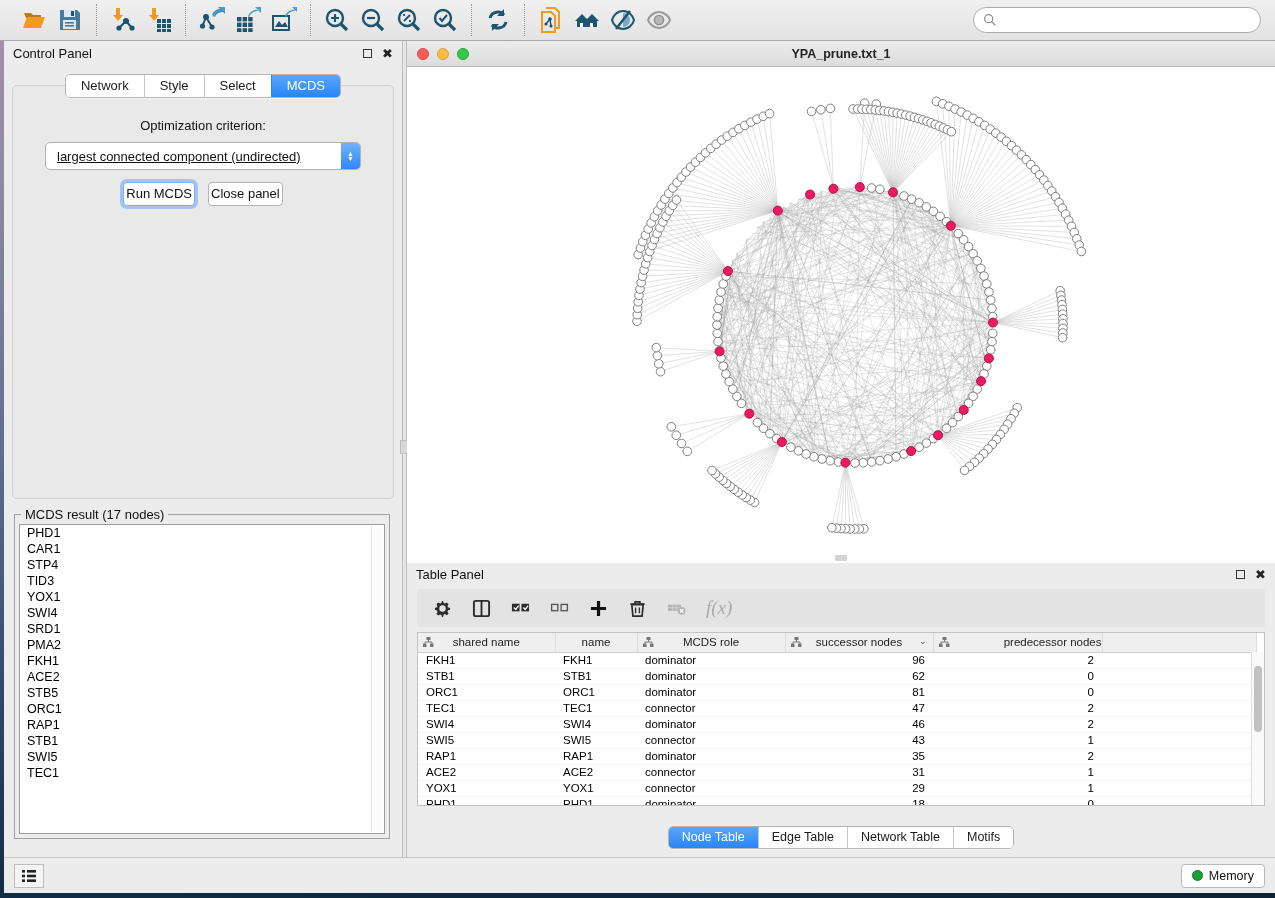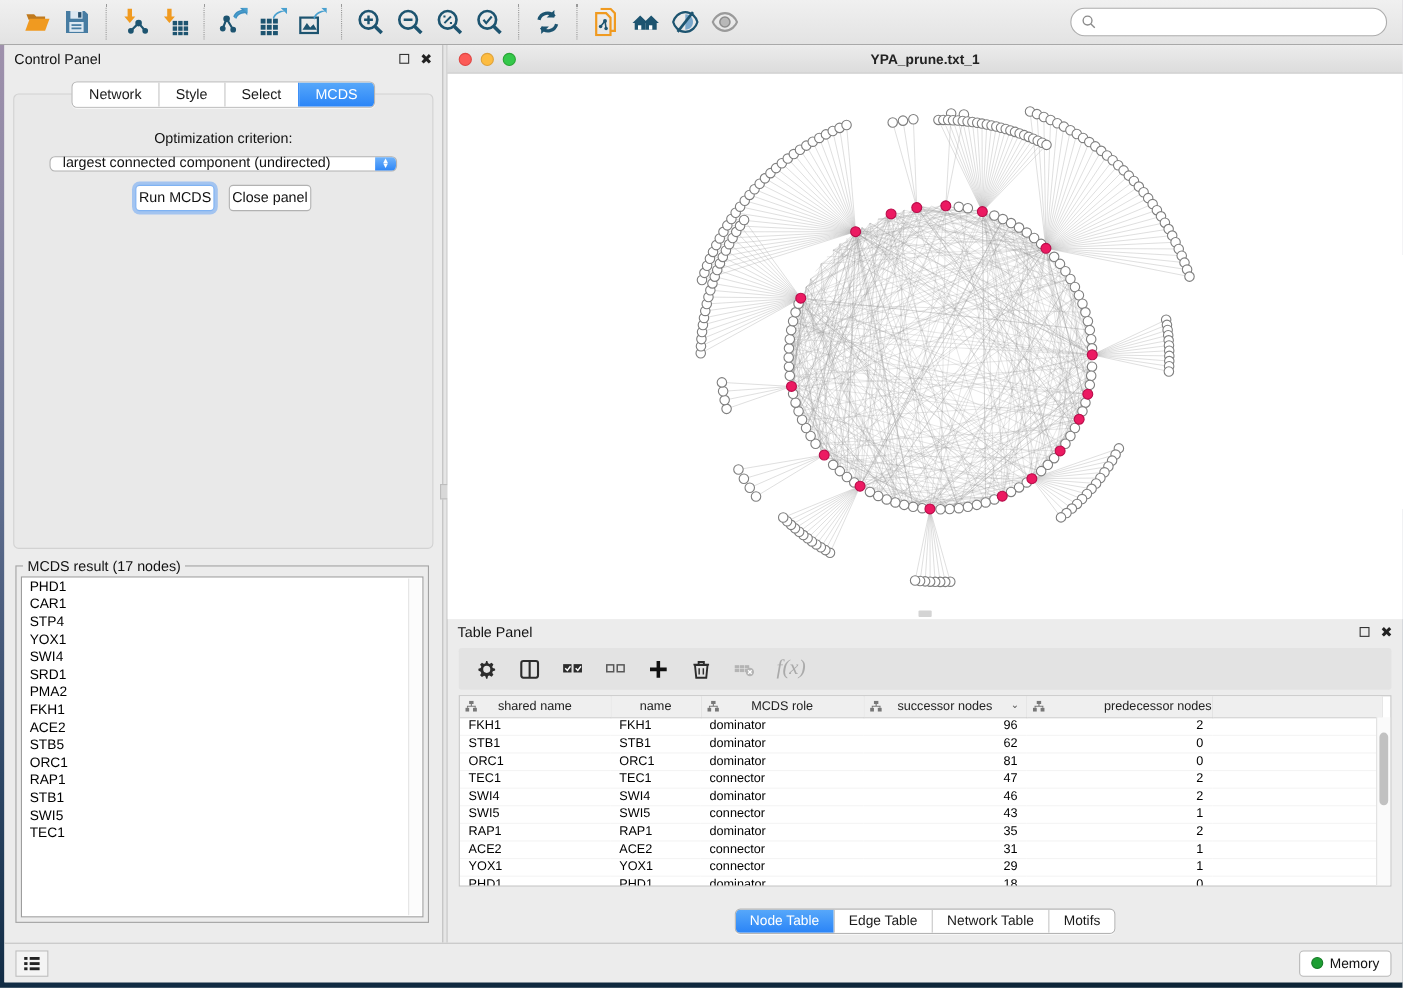--- a/index.html
+++ b/index.html
@@ -34,23 +34,23 @@
   .seg-tabs { display:flex; justify-content:center; }
   .seg { display:inline-flex; border:1px solid #b4b4b4; border-radius:5px; overflow:hidden; background:#fff;
     box-shadow:0 1px 0 rgba(255,255,255,.6); }
   .seg .tab { padding:3px 15px 4px; font-size:13px; color:#1a1a1a; background:#fff; cursor:default; }
   .seg .tab + .tab { border-left:1px solid #c6c6c6; }
   .seg .tab.active { background:linear-gradient(#57a8fa,#2a84f7); color:#fff; border-left-color:#2a84f7; }
   .cp-tabs-row { position:absolute; left:0; right:0; top:33px; z-index:2; }
   .cp-inner { position:absolute; left:8px; right:8px; top:44px; height:414px; background:#e9e9e9;
     border:1px solid #d2d2d2; border-radius:5px; }
   .opt-label { text-align:center; margin-top:32px; font-size:13px; color:#111; }
-  .cp-select { position:relative; margin:9px auto 0; width:316px; height:14px; background:#fff;
-    border:1px solid #b2b2b2; border-radius:5px; font-size:13px; display:flex; align-items:flex-end;
-    padding-left:11px; color:#111; }
+  .cp-select { position:relative; margin:9px auto 0; width:316px; height:28px; background:#fff;
+    border:1px solid #b2b2b2; border-radius:5px; font-size:13px; display:flex; align-items:center;
+    padding-left:11px; color:#111;text-decoration:underline; }
   .cp-select .stepper { position:absolute; right:0; top:0; bottom:0; width:19px;
     background:linear-gradient(#70b3fb,#2f87f7); border-radius:0 4px 4px 0; display:flex;
     flex-direction:column; align-items:center; justify-content:center; color:#fff; }
   .cp-select .stepper span { font-size:7px; line-height:5px; }
   .btn-row { display:flex; justify-content:center; gap:13px; margin-top:12px; }
   .btn { font-size:13px; color:#111; background:#fff; border:1px solid #b2b2b2; border-radius:4px;
     padding:3px 2px 4px; font-family:inherit; }
   .btn.focused { box-shadow:0 0 0 3px rgba(106,165,245,.55); border-color:#7fb2f2; }
   .result-group { position:absolute; left:10px; right:12px; top:466px; bottom:18px;
     border:1px solid #a2a2a2; }
@@ -320,20 +320,21 @@
           <button class="btn">Close panel</button>
         </div>
       </div>
       <fieldset class="result-group">
         <legend>MCDS result (17 nodes)</legend>
         <div class="result-list" id="mcds-list">
           <div class="list-scroll-track"></div>
         <div class="item">PHD1</div>
             <div class="item">CAR1</div>
             <div class="item">STP4</div>
+            <div class="item">TID3</div>
             <div class="item">YOX1</div>
             <div class="item">SWI4</div>
             <div class="item">SRD1</div>
             <div class="item">PMA2</div>
             <div class="item">FKH1</div>
             <div class="item">ACE2</div>
             <div class="item">STB5</div>
             <div class="item">ORC1</div>
             <div class="item">RAP1</div>
             <div class="item">STB1</div>

